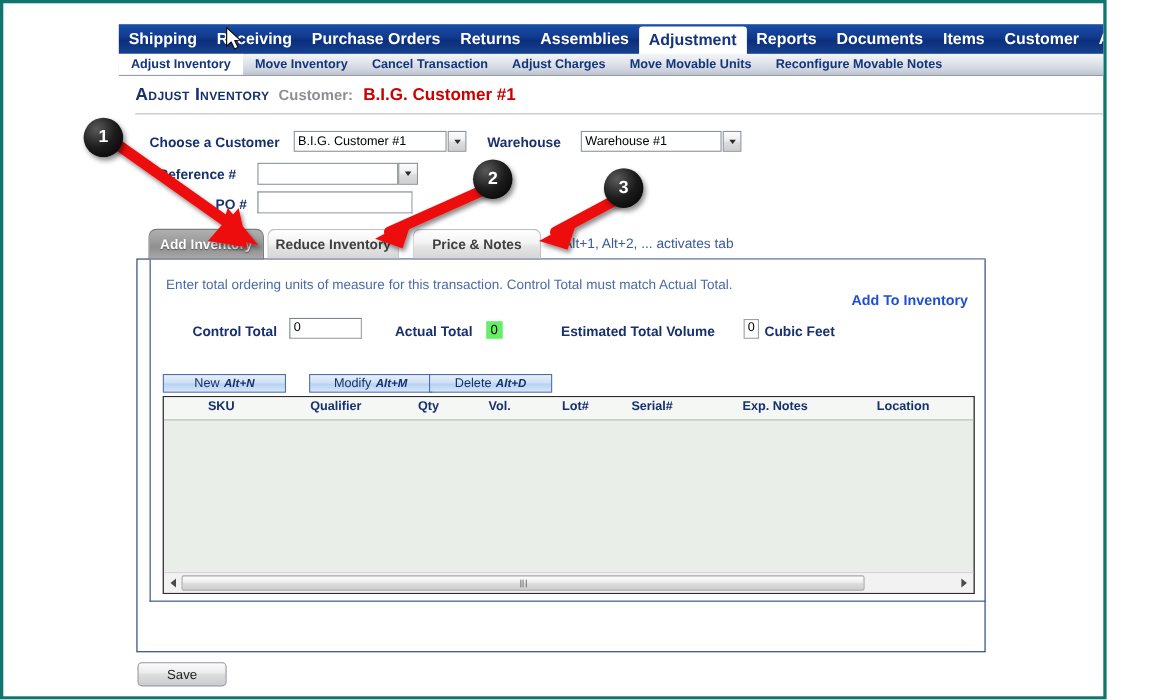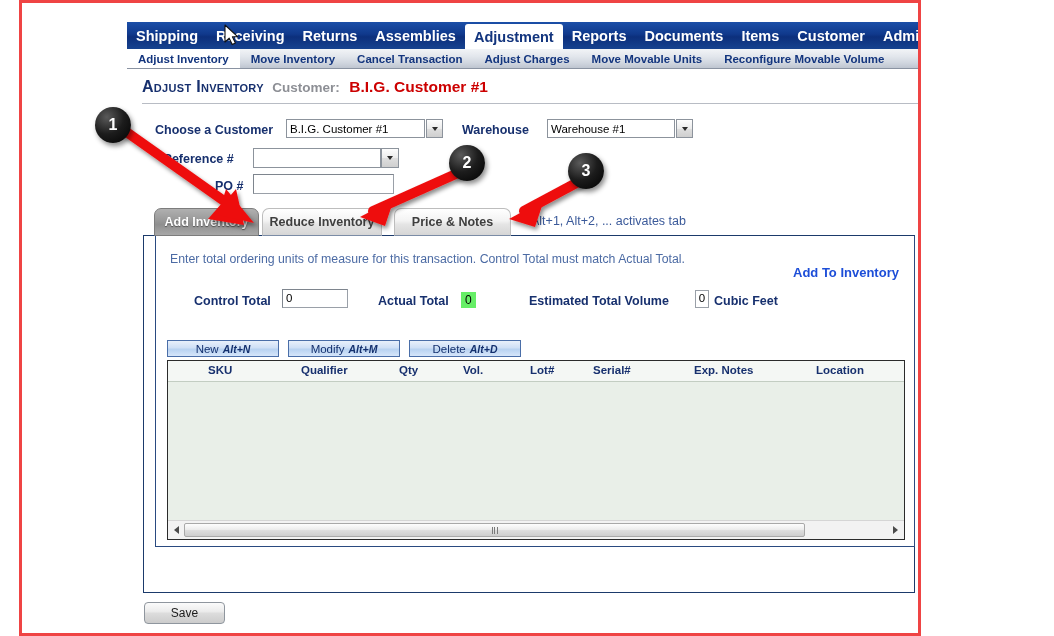--- a/index.html
+++ b/index.html
@@ -10,27 +10,26 @@
   body {
     width: 1054px;
     height: 636px;
     font-family: "Liberation Sans", sans-serif;
     position: relative;
     overflow: hidden;
   }
   #screen {
     position: absolute;
     left: 0; top: 0;
-    width: 902px;
+    width: 1006px;
     height: 636px;
     background: #ffffff;
-    border: 3px solid #ef4444;
+    border: 3px solid #0f766e;
     box-sizing: border-box;
     overflow: hidden;
-    margin-left: 19px;
   }
 
   
   .navwrap {
     position: absolute;
     left: 105px;
     top: 19px;
     width: 941px;
     height: 47px;
   }
@@ -444,37 +443,38 @@
 </style>
 </head>
 <body>
 
 <div id="screen">
 
   <div class="navwrap">
     <div class="navbar-main">
       <div class="nav-item">Shipping</div>
       <div class="nav-item">Receiving</div>
+      <div class="nav-item">Purchase Orders</div>
       <div class="nav-item">Returns</div>
       <div class="nav-item">Assemblies</div>
       <div class="nav-item active">Adjustment</div>
       <div class="nav-item">Reports</div>
       <div class="nav-item">Documents</div>
       <div class="nav-item">Items</div>
       <div class="nav-item">Customer</div>
       <div class="nav-item">Admin</div>
       <div class="nav-item">Home</div>
     </div>
     <div class="navbar-sub">
       <div class="subnav-item active">Adjust Inventory</div>
       <div class="subnav-item">Move Inventory</div>
       <div class="subnav-item">Cancel Transaction</div>
       <div class="subnav-item">Adjust Charges</div>
       <div class="subnav-item">Move Movable Units</div>
-      <div class="subnav-item">Reconfigure Movable Volume</div>
+      <div class="subnav-item">Reconfigure Movable Notes</div>
     </div>
   </div>
 
   <div class="page-heading">
     <span class="heading-title">Adjust Inventory</span>
     <span class="heading-cust-label">Customer:</span>
     <span class="heading-cust-value">B.I.G. Customer #1</span>
   </div>
 
   <div class="form-area">
@@ -529,21 +529,21 @@
 
         <div class="tlabel" style="left:373px; top:58px;">Estimated Total Volume</div>
         <div class="tiny-box" style="left:539px; top:54px; width:14px; height:18px;">0</div>
         <div class="tlabel" style="left:558px; top:58px;">Cubic Feet</div>
       </div>
 
       <div class="actbtn" style="left:11px; top:104px; width:112px;">
         <b>New</b>
           <i>Alt+N</i>
       </div>
-      <div class="actbtn" style="left:132px; top:104px; width:112px;">
+      <div class="actbtn" style="left:144px; top:104px; width:112px;">
         <b>Modify</b>
           <i>Alt+M</i>
       </div>
       <div class="actbtn" style="left:253px; top:104px; width:112px;text-align:center;">
         <b>Delete</b>
           <i>Alt+D</i>
       </div>
 
       <div class="grid">
         <div class="grid-head">

